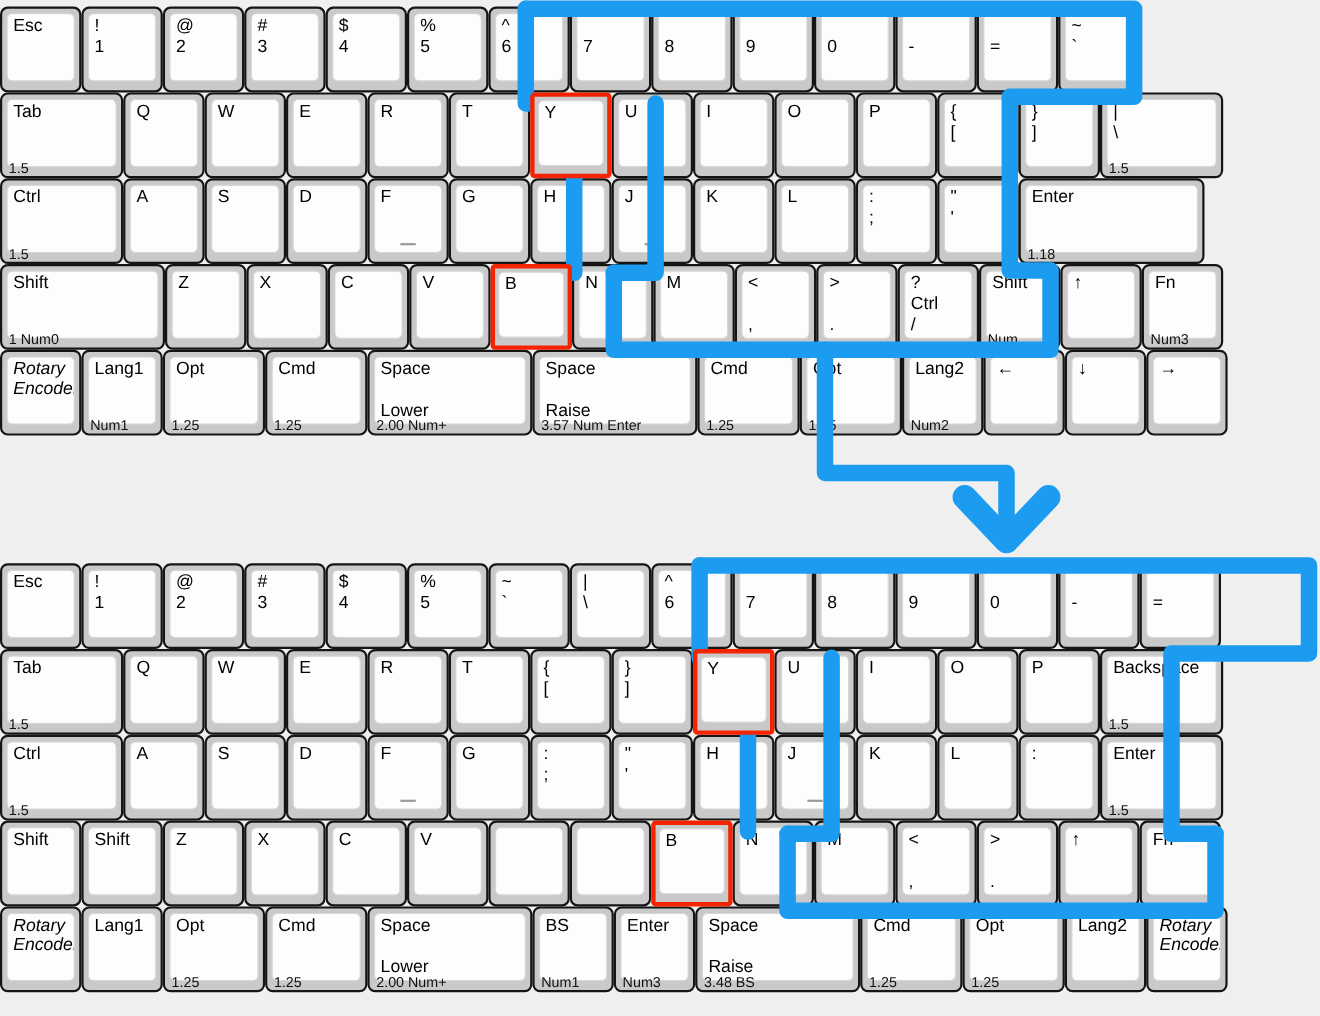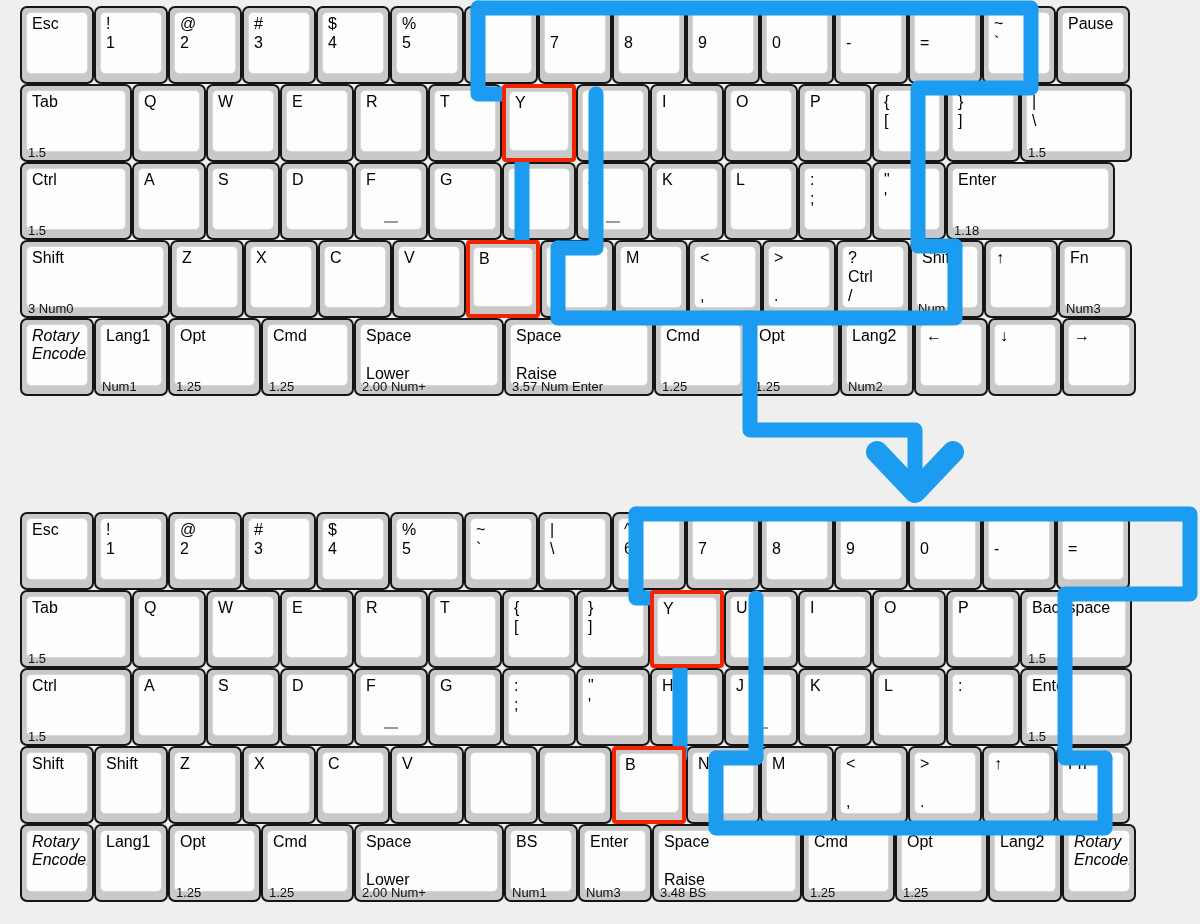--- a/index.html
+++ b/index.html
@@ -5,23 +5,22 @@
   html,body{margin:0;padding:0;}
   body{
     width:1200px;height:924px;
     background:#efefef;
     font-family:"Liberation Sans", sans-serif;
     overflow:hidden;
     position:relative;
   }
   .kb{
     position:absolute;
-    left:10px;
+    left:0;
     background:#efefef;
-    padding-left:10px;
   }
   #kb-top{top:6px;}
   #kb-bottom{top:512px;}
 
   .row{
     display:flex;
     align-items:flex-start;
   }
   
   .key{
@@ -152,25 +151,20 @@
         <div class="cap">
           <span class="lbl l2">=</span>
         </div>
       </div>
       <div class="key" style="width: 74px;">
         <div class="cap">
           <span class="lbl l1">~</span>
           <span class="lbl l2">`</span>
         </div>
       </div>
-      <div class="key" style="width: 74px;">
-        <div class="cap">
-          <span class="lbl l1">Pause</span>
-        </div>
-      </div>
     </div>
     <div class="row">
       <div class="key" style="width: 112px;">
         <div class="cap">
           <span class="lbl l1">Tab</span>
         </div>
         <span class="size">1.5</span>
       </div>
       <div class="key" style="width: 74px;">
         <div class="cap">
@@ -313,21 +307,21 @@
           <span class="lbl l1">Enter</span>
         </div>
         <span class="size">1.18</span>
       </div>
     </div>
     <div class="row">
       <div class="key" style="width: 150px;">
         <div class="cap">
           <span class="lbl l1">Shift</span>
         </div>
-        <span class="size">3 Num0</span>
+        <span class="size">1 Num0</span>
       </div>
       <div class="key" style="width: 74px;">
         <div class="cap">
           <span class="lbl l1">Z</span>
         </div>
       </div>
       <div class="key" style="width: 74px;">
         <div class="cap">
           <span class="lbl l1">X</span>
         </div>

